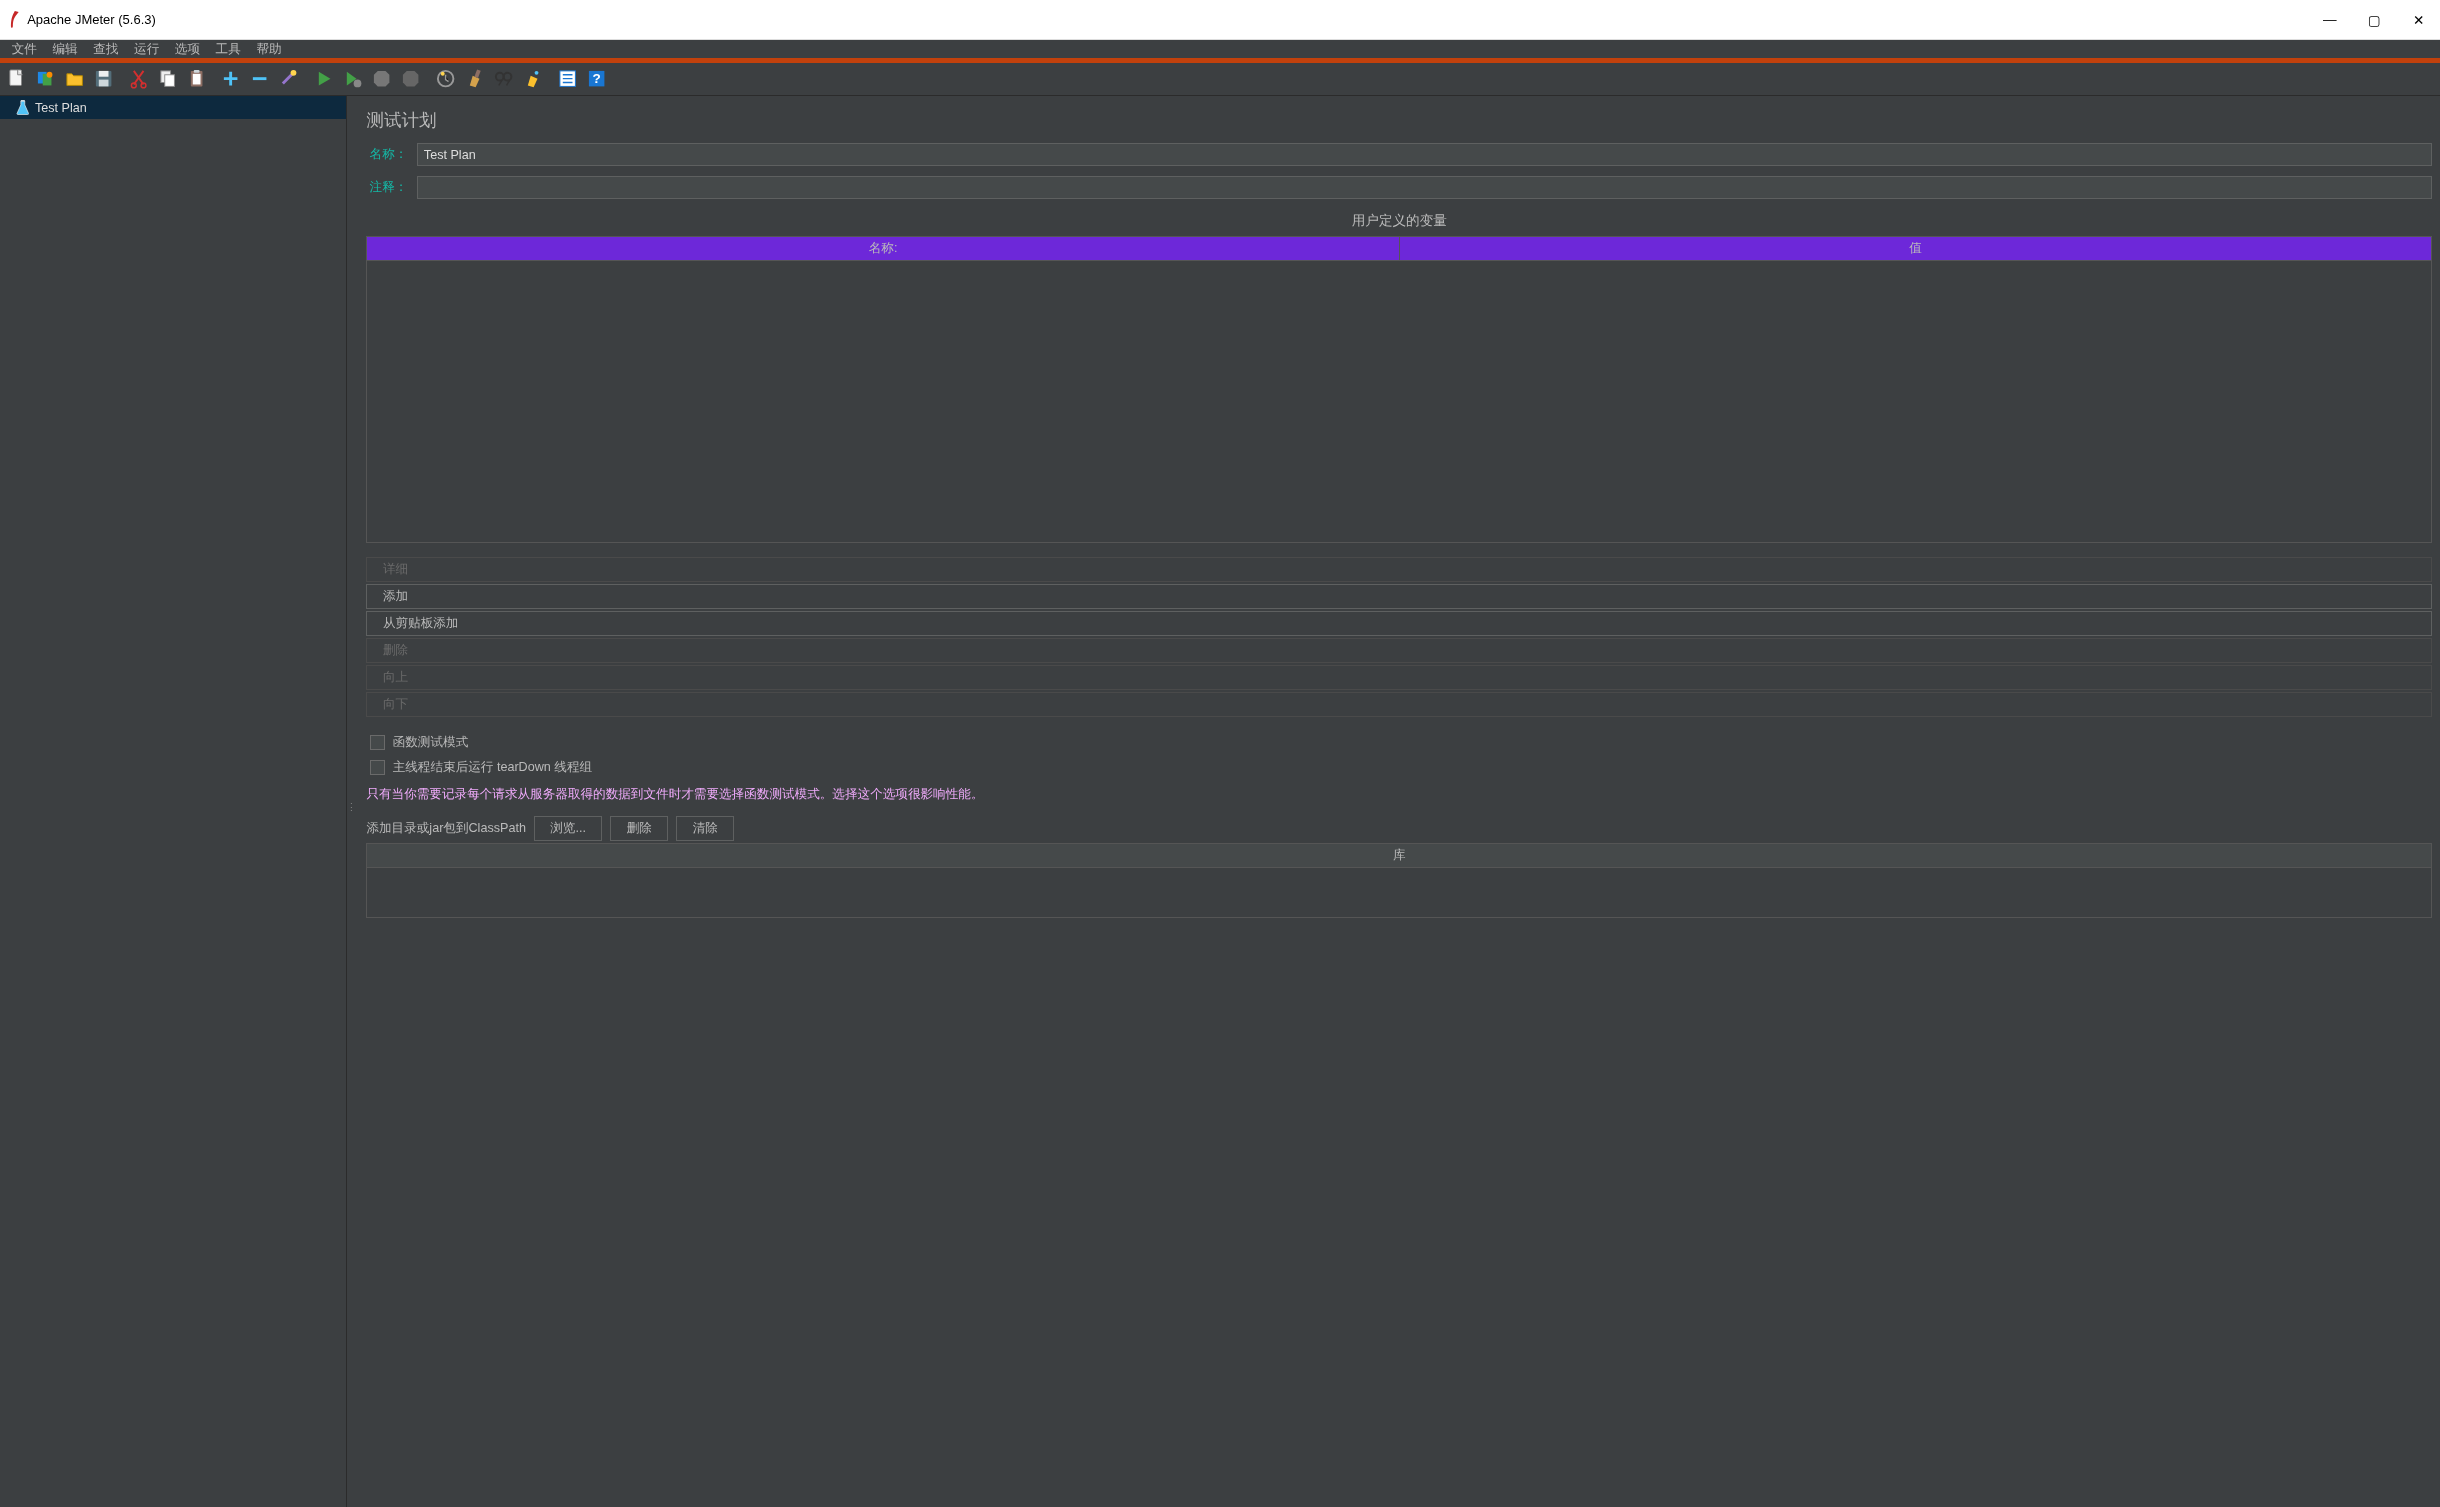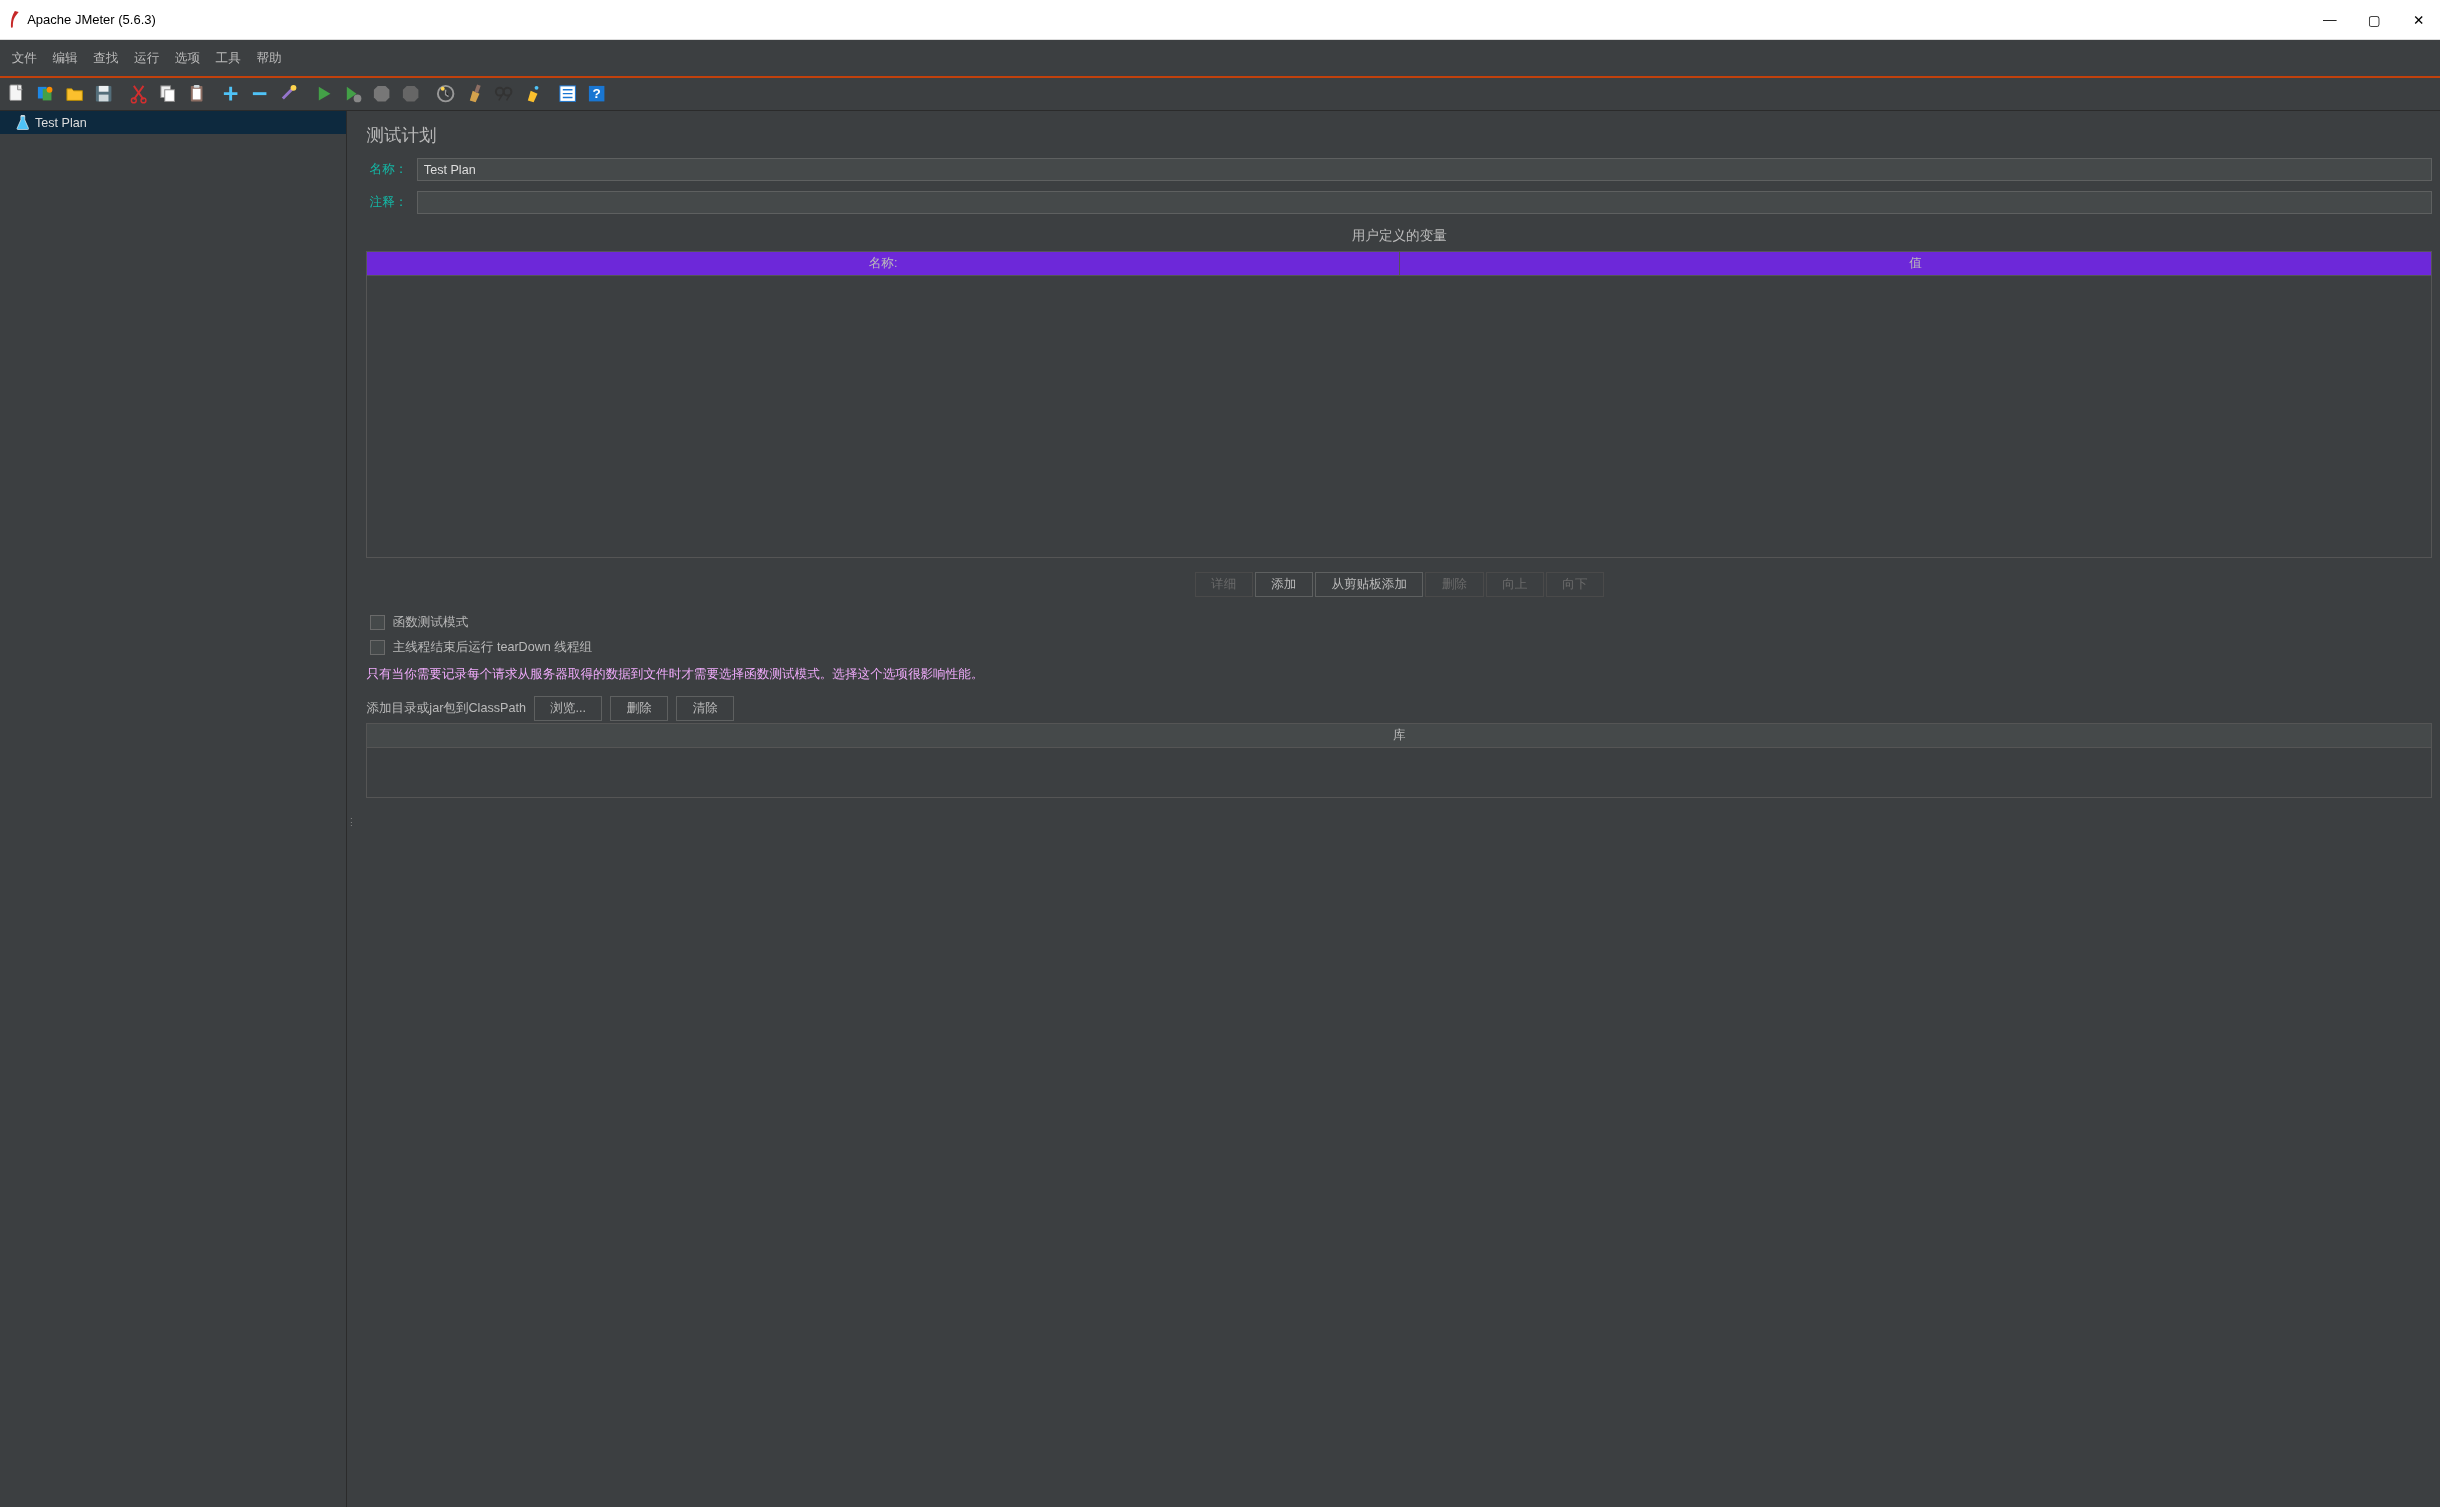--- a/index.html
+++ b/index.html
@@ -27,25 +27,25 @@
 .title-bar .title { font-size: 13px; color: #000; }
 .title-bar .window-controls { display: flex; gap: 17.5px; align-items: center; height: 100%; }
 .title-bar .window-controls .wc {
   width: 27px; height: 27px; display: flex; align-items: center; justify-content: center;
   font-family: "Segoe UI Symbol", Arial; font-size: 13.6px; color: #000;
 }
 
 
 .menu-bar {
   background: #3c3f41;
-  height: 38px;
+  height: 23px;
   display: flex;
   align-items: center;
   padding: 0 3.9px;
-  border-bottom: 2px solid #c2410c;
+  border-bottom: 5px solid #c2410c;
 }
 .menu-bar .menu-item {
   padding: 1.9px 7.8px;
   color: #bbbbbb;
   font-size: 12.6px;
 }
 
 
 .toolbar {
   background: #3c3f41;
@@ -159,20 +159,21 @@
   font-size: 12.6px;
 }
 .vars-header .col:last-child { border-right: none; }
 .vars-body { height: 281px; }
 
 .btn-row {
   display: flex;
   justify-content: center;
   gap: 2px;
   margin: 13.6px 0 17.5px 0;
+  flex-direction: column;
 }
 .btn {
   background: #3c3f41;
   border: 1px solid #5e6060;
   color: #bbbbbb;
   padding: 2.9px 15.5px;
   font-size: 12.6px;
   min-height: 25px;
   display: inline-flex;
   align-items: center;

